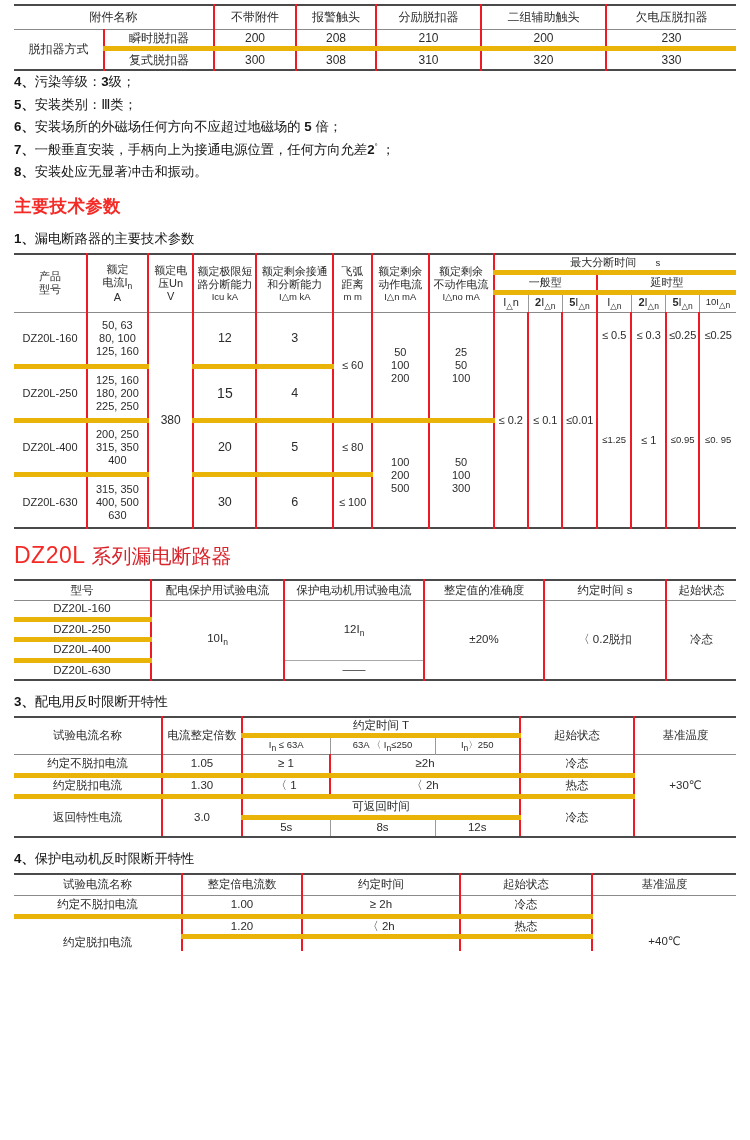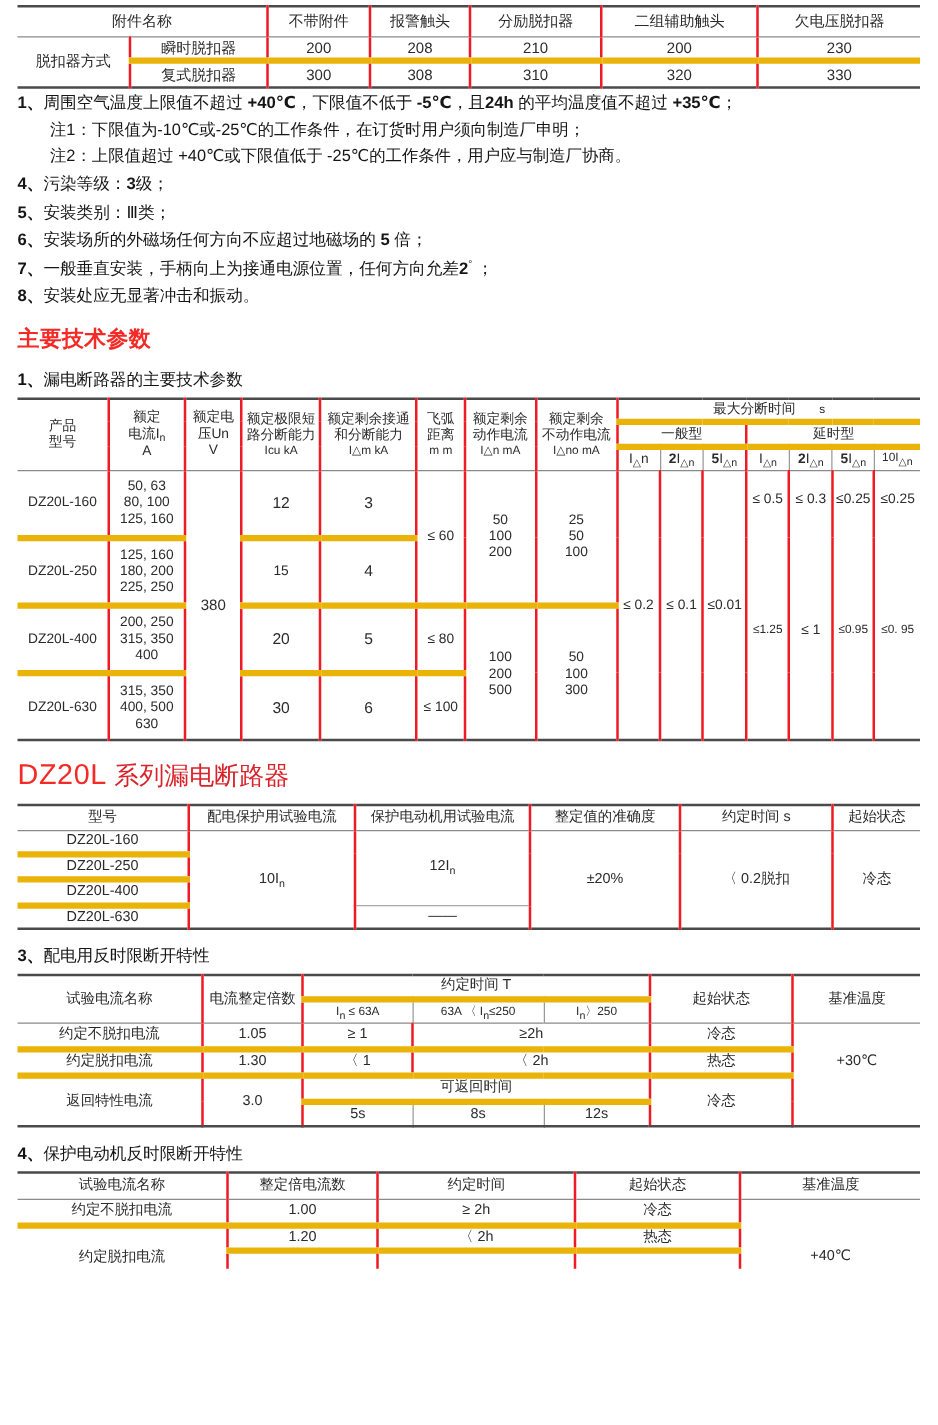--- a/index.html
+++ b/index.html
@@ -119,25 +119,20 @@
       <td class="vred">310</td>
       <td class="vred">320</td>
       <td>330</td>
     </tr>
   </tbody>
     </table>
 
 
   <ol class="conds">
     <li>
-      <span class="num">1、</span><span>周围空气温度上限值不超过 <b class="hl">+40℃</b>，下限值不低于 <b class="hl">-5℃</b>，且<b class="hl">24h</b> 的平均温度值不超过 <b class="hl">+35℃</b>；</span>
-      <span class="note">注1：下限值为-10℃或-25℃的工作条件，在订货时用户须向制造厂申明；</span>
-      <span class="note">注2：上限值超过 +40℃或下限值低于 -25℃的工作条件，用户应与制造厂协商。</span>
-    </li>
-    <li>
       <span class="num">4、</span><span>污染等级：<b class="hl">3</b>级；</span>
     </li>
     <li>
       <span class="num">5、</span><span>安装类别：Ⅲ类；</span>
     </li>
     <li>
       <span class="num">6、</span><span>安装场所的外磁场任何方向不应超过地磁场的 <b class="hl">5</b> 倍；</span>
     </li>
     <li>
       <span class="num">7、</span><span>一般垂直安装，手柄向上为接通电源位置，任何方向允差<b class="hl">2</b><sup class="small">°</sup> ；</span>
@@ -263,21 +258,21 @@
       <td rowspan="2" style="vertical-align:top;padding-top:16px">≤0.25</td>
     </tr>
 
     <tr>
       <td class="hline-lt vred" style="height:54px">DZ20L-250</td>
       <td class="hline-lt vred">
         <span class="stack">125,  160</span>
         <span class="stack">180,  200</span>
         <span class="stack">225,  250</span>
       </td>
-      <td class="hline-lt vred" style="font-size:11px">15</td>
+      <td class="hline-lt vred" style="font-size:14px">15</td>
       <td class="hline-lt vred" style="font-size:12.5px">4</td>
     </tr>
 
     <tr>
       <td class="hline-lt vred" style="height:54px">DZ20L-400</td>
       <td class="hline-lt vred">
         <span class="stack">200,  250</span>
         <span class="stack">315,  350</span>
         <span class="stack">400</span>
       </td>

